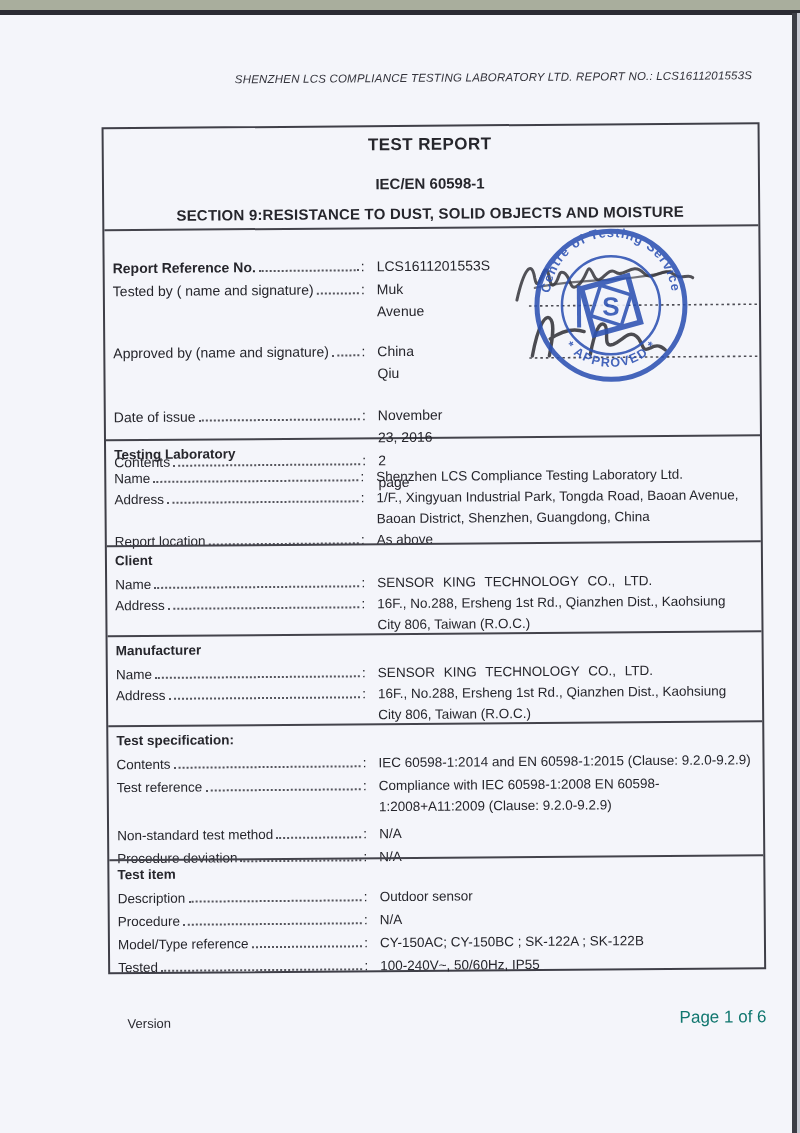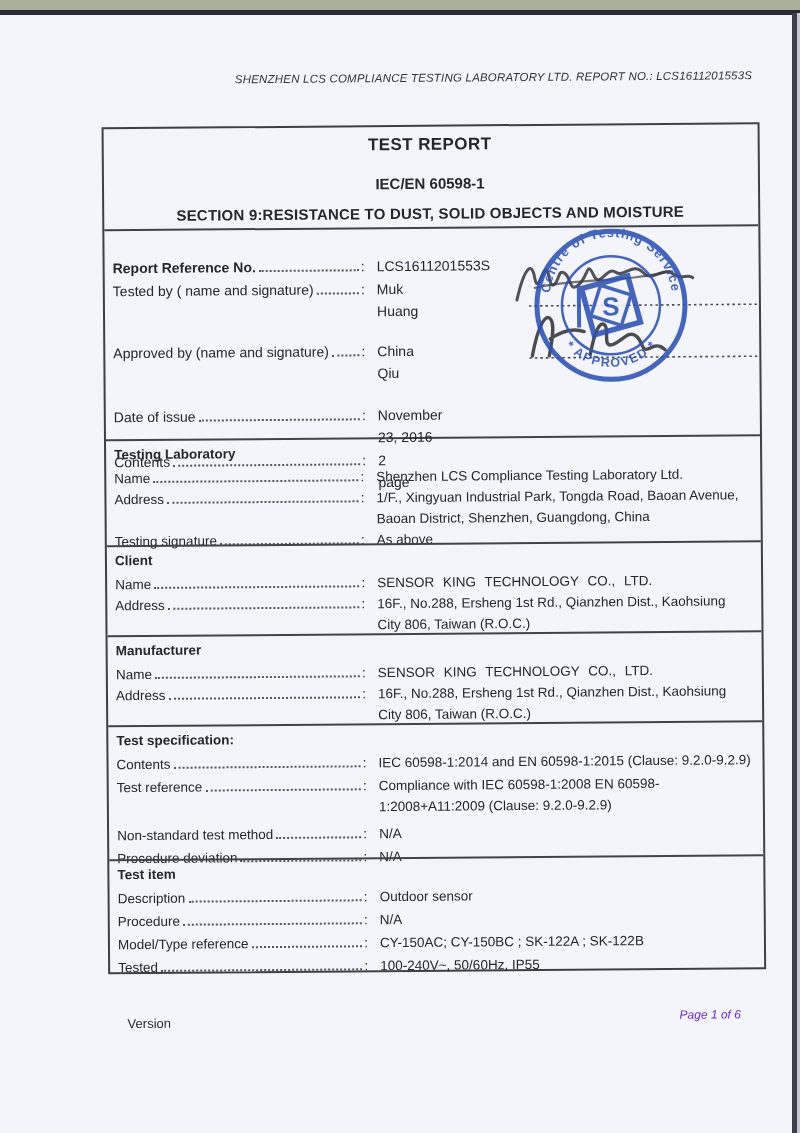--- a/index.html
+++ b/index.html
@@ -63,21 +63,21 @@
   .item-cell { height:117px; }
   .sec-head { font-size:13.5px; font-weight:bold; line-height:20px; margin-bottom:3px; }
   .item-cell .row, .spec-cell .row { margin-bottom:2px; }
   .gap6 { margin-top:6px; }
 
   
   .overlay { position:absolute; inset:0; z-index:2; pointer-events:none; }
   .stamp-wrap { position:absolute; left:424px; top:-4px; width:164px; height:164px; opacity:.88; }
 
   .footer-left { position:absolute; top:1014px; left:124px; font-size:13px; color:#2b2b31; }
-  .footer-right { position:absolute; top:1010px; left:676px; font-size:12px; color:#6d28d9;font-style:italic; }
+  .footer-right { position:absolute; top:1010px; left:676px; font-size:17px; color:#0f766e; }
 </style>
 </head>
 <body>
 
 <div class="page"></div>
 <div class="scan-strip-top"></div>
 <div class="scan-strip-line"></div>
 <div class="scan-edge-far"></div>
 <div class="scan-edge-right"></div>
 
@@ -102,21 +102,21 @@
               <span class="colon">:</span>
             </div>
           <div class="val">LCS1611201553S</div>
         </div>
         <div class="row gap1">
           <div class="lbl">
               <span class="lbl-t">Tested by ( name and signature)</span>
               <span class="dots"></span>
               <span class="colon">:</span>
             </div>
-          <div class="val">Muk Huang</div>
+          <div class="val">Muk Avenue</div>
         </div>
         <div class="row gap18">
           <div class="lbl">
               <span class="lbl-t">Approved by (name and signature)</span>
               <span class="dots"></span>
               <span class="colon">:</span>
             </div>
           <div class="val">China Qiu</div>
         </div>
         <div class="row gap20">
@@ -192,21 +192,21 @@
       <div class="row">
         <div class="lbl">
             <span class="lbl-t">Address</span>
             <span class="dots"></span>
             <span class="colon">:</span>
           </div>
         <div class="val">1/F., Xingyuan Industrial Park, Tongda Road, Baoan Avenue, Baoan District, Shenzhen, Guangdong, China</div>
       </div>
       <div class="row">
         <div class="lbl">
-            <span class="lbl-t">Testing signature</span>
+            <span class="lbl-t">Report location</span>
             <span class="dots"></span>
             <span class="colon">:</span>
           </div>
         <div class="val">As above</div>
       </div>
     </div>
 
     <div class="cell client-cell">
       <div class="sec-head">Client</div>
       <div class="row">

